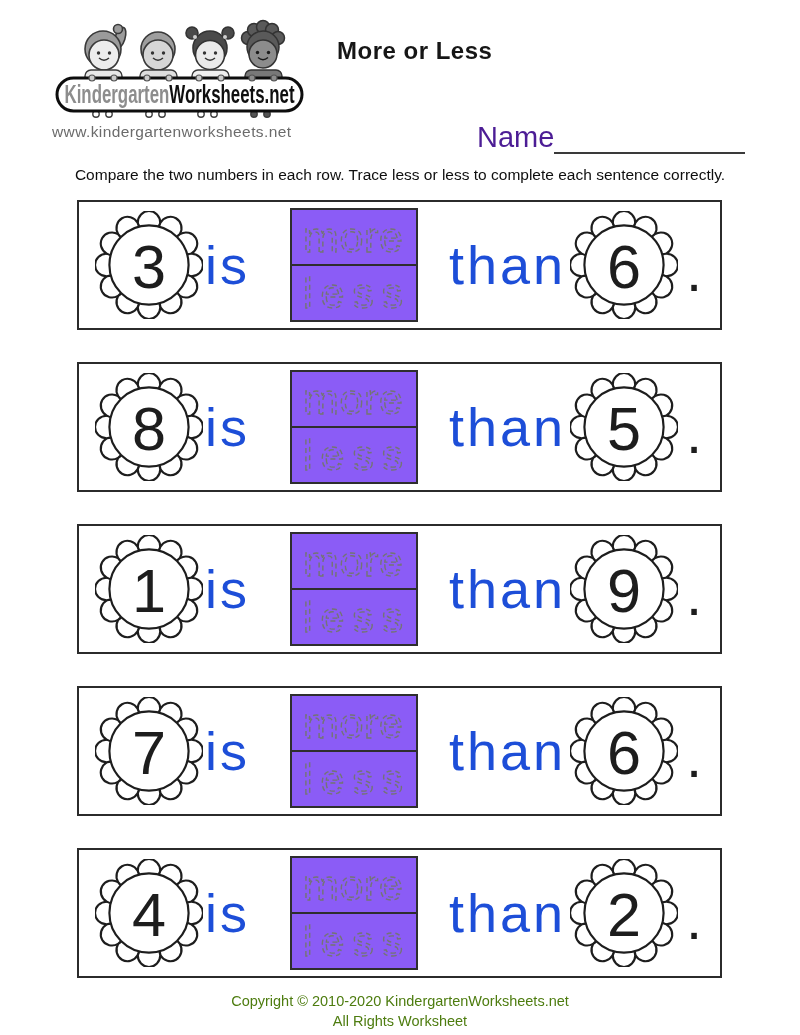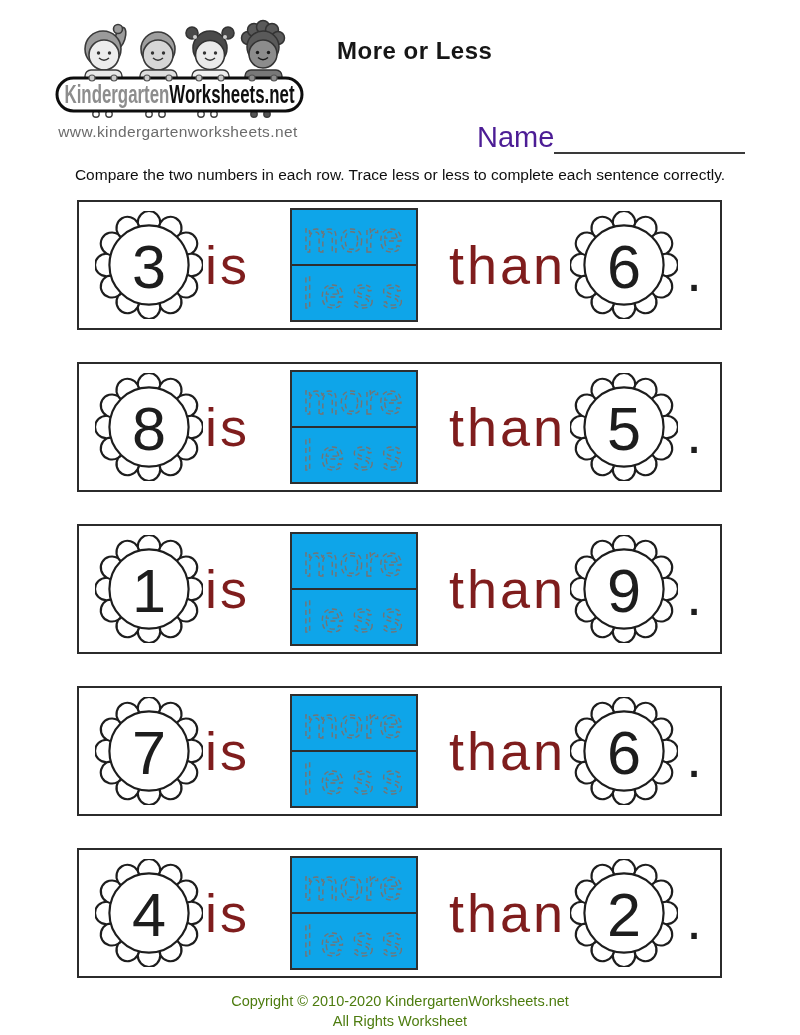--- a/index.html
+++ b/index.html
@@ -7,21 +7,21 @@
   body {
     width: 800px; height: 1035px; position: relative;
     font-family: "Liberation Sans", sans-serif; color: #1c1c1c;
     overflow: hidden;
   }
 
   
   .logo { position: absolute; left: 52px; top: 16px; width: 252px; }
   .logo-art { display: block; width: 252px; height: 104px; }
   .logo-url {
-    margin-top: 3px; text-align: center;
+    margin-top: 3px; 
     font-size: 15.5px; letter-spacing: 0.4px; color: #6b6b6b;
   }
 
   .titles { position: absolute; left: 337px; top: 26px; }
   .title { font-size: 36px; font-weight: 400; letter-spacing: 0.5px; color: #161616; }
   .subtitle { margin-top: 11px; font-size: 24px; font-weight: 700; letter-spacing: 0.5px; color: #161616; }
 
   .name-line {
     position: absolute; left: 441px; top: 118px; width: 304px;
     display: flex; align-items: flex-end;
@@ -44,27 +44,27 @@
   .row:last-child { margin-bottom: 0; }
 
   .flower-svg { width: 108px; height: 108px; flex: 0 0 auto; }
   .flower-svg text {
     font-family: "Liberation Sans", sans-serif; font-size: 68px; font-weight: 400;
     fill: #1d1d1d;
   }
 
   .word {
     font-size: 54px; font-weight: 400; letter-spacing: 3px; line-height: 1;
-    color: #7f1d1d; white-space: nowrap;
+    color: #1d4ed8; white-space: nowrap;
   }
   .word.is { margin-left: 2px; }
   .word.than { margin-left: 17px; }
 
   .tracebox {
-    width: 128px; height: 114px; border: 2px solid #2e2e2e; background: #0ea5e9;
+    width: 128px; height: 114px; border: 2px solid #2e2e2e; background: #8b5cf6;
     margin-left: 40px; margin-right: 14px; flex: 0 0 auto;
     display: flex; flex-direction: column;
   }
   .trace-cell { flex: 1; display: flex; align-items: center; justify-content: center; }
   .trace-cell.top { border-bottom: 2px solid #2e2e2e; }
   .trace-cell svg { width: 124px; height: 53px; display: block; }
   .trace-cell text {
     font-family: "Liberation Sans", sans-serif; font-size: 43px; letter-spacing: 2px;
     fill: none; stroke: #747474; stroke-width: 1.4; stroke-dasharray: 5 3.5;
   }

